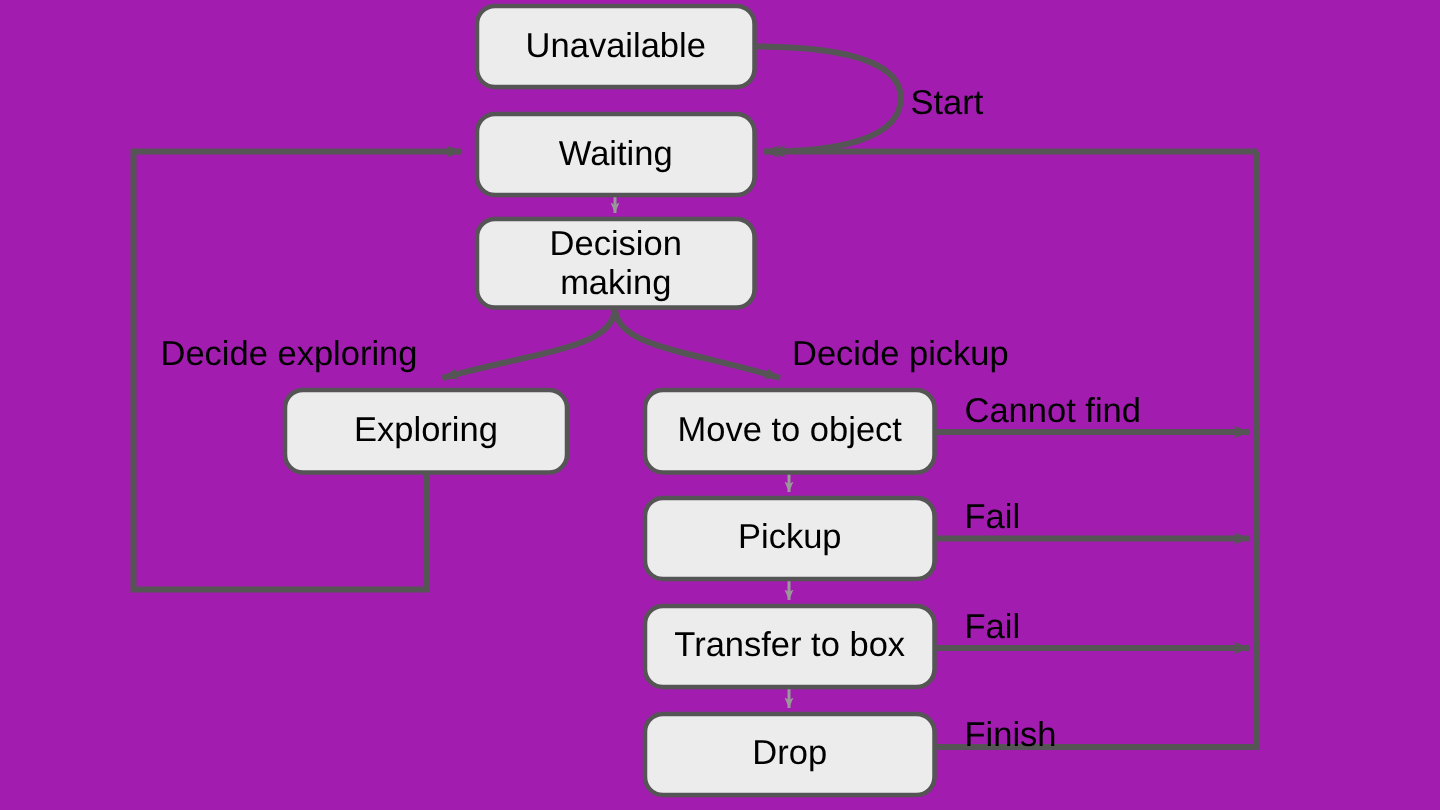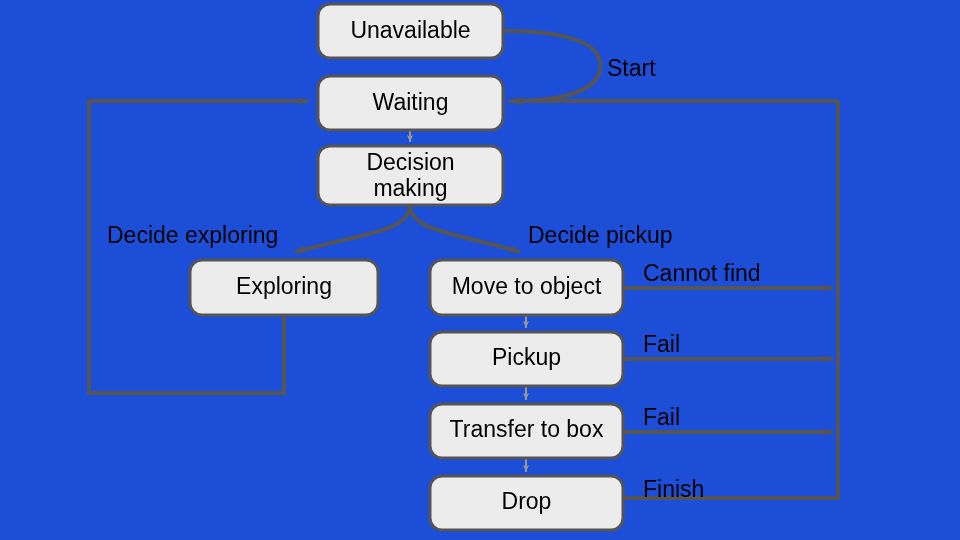--- a/index.html
+++ b/index.html
@@ -4,21 +4,21 @@
 <style>
   html, body {
     margin: 0;
     padding: 0;
     background: #ffffff;
   }
   #diagram-root {
     position: relative;
     width: 960px;
     height: 540px;
-    background: #1d4ed8;
+    background: #a21caf;
     font-family: "Liberation Sans", sans-serif;
     overflow: hidden;
   }
   svg#fsm-svg {
     display: block;
     width: 960px;
     height: 540px;
   }
   .node-rect {
     fill: #ececec;

